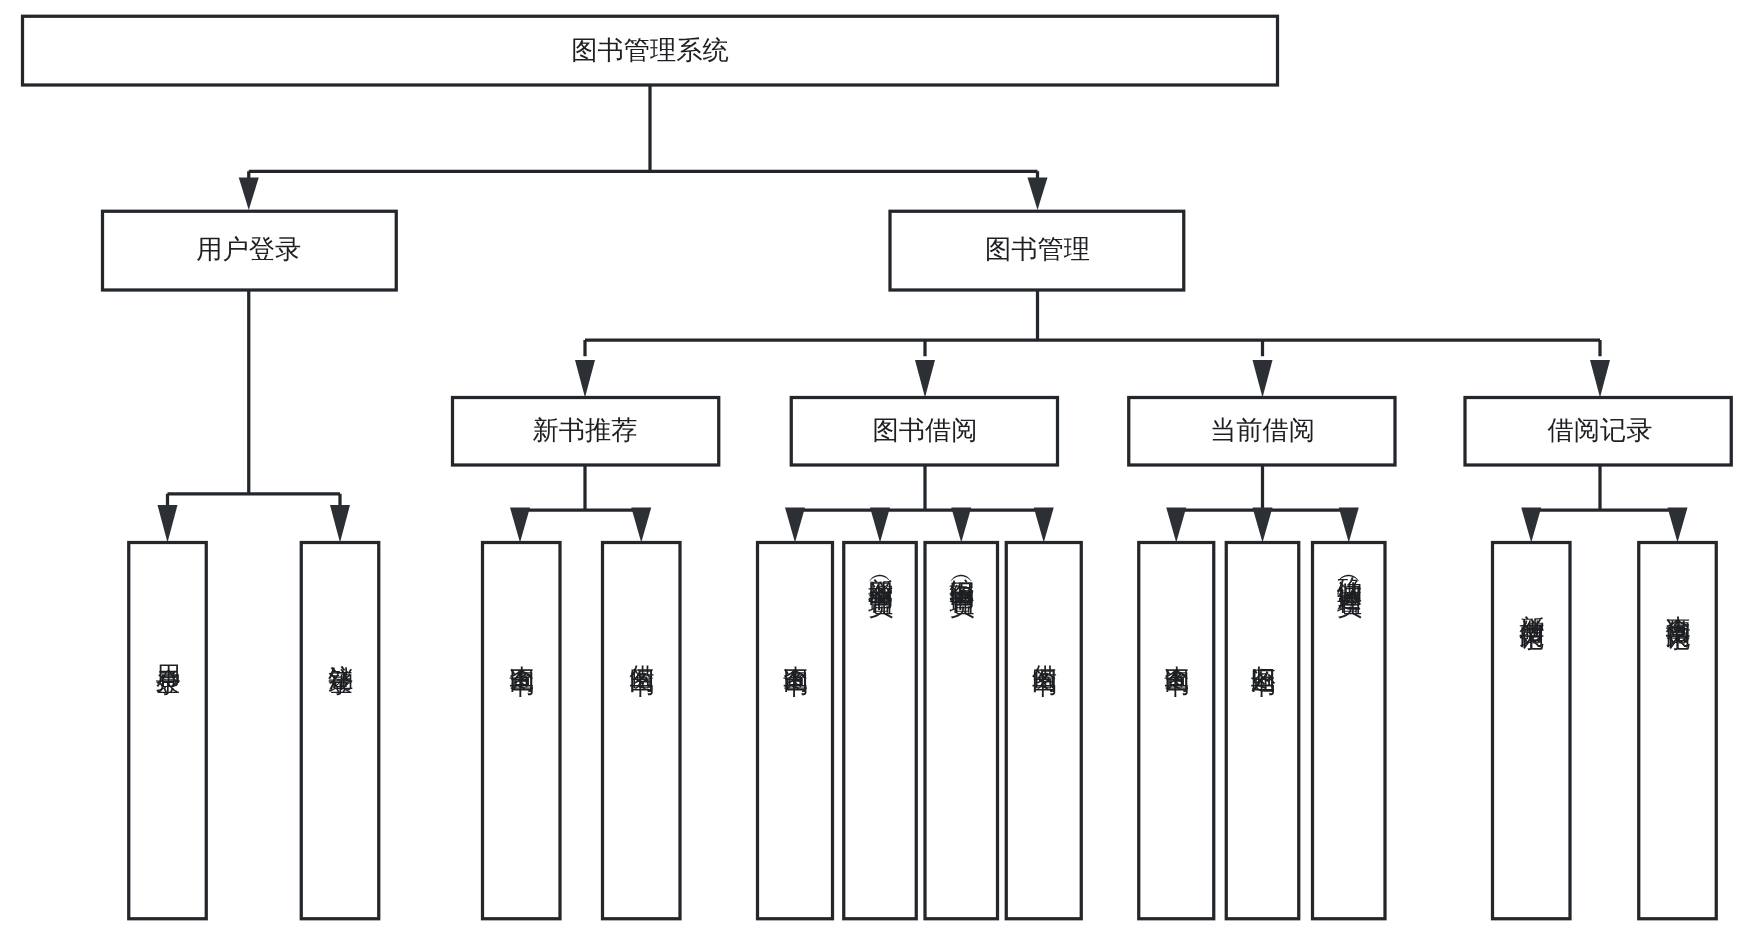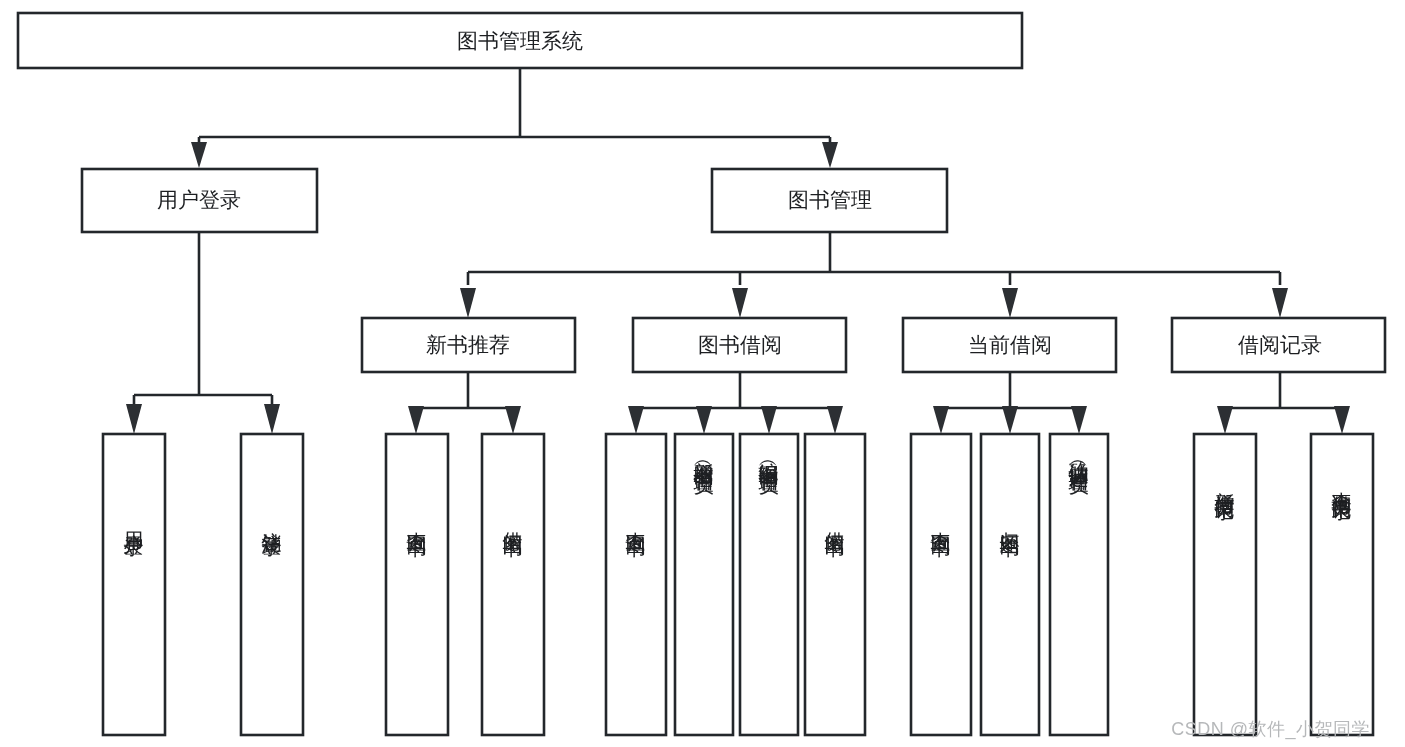--- a/index.html
+++ b/index.html
@@ -246,15 +246,14 @@
       <text class="node-label-v" x="1225" y="476">新增借阅记录</text>
     </g>
 
     <g>
       <rect class="node-rect" x="1311" y="434" width="62" height="301"></rect>
       <text class="node-label-v" x="1342" y="476">查询借阅记录</text>
     </g>
 
   </svg>
 
-  <div class="watermark-text">CSDN @软件_小贺同学</div>
 
 </div>
 
 </body></html>

